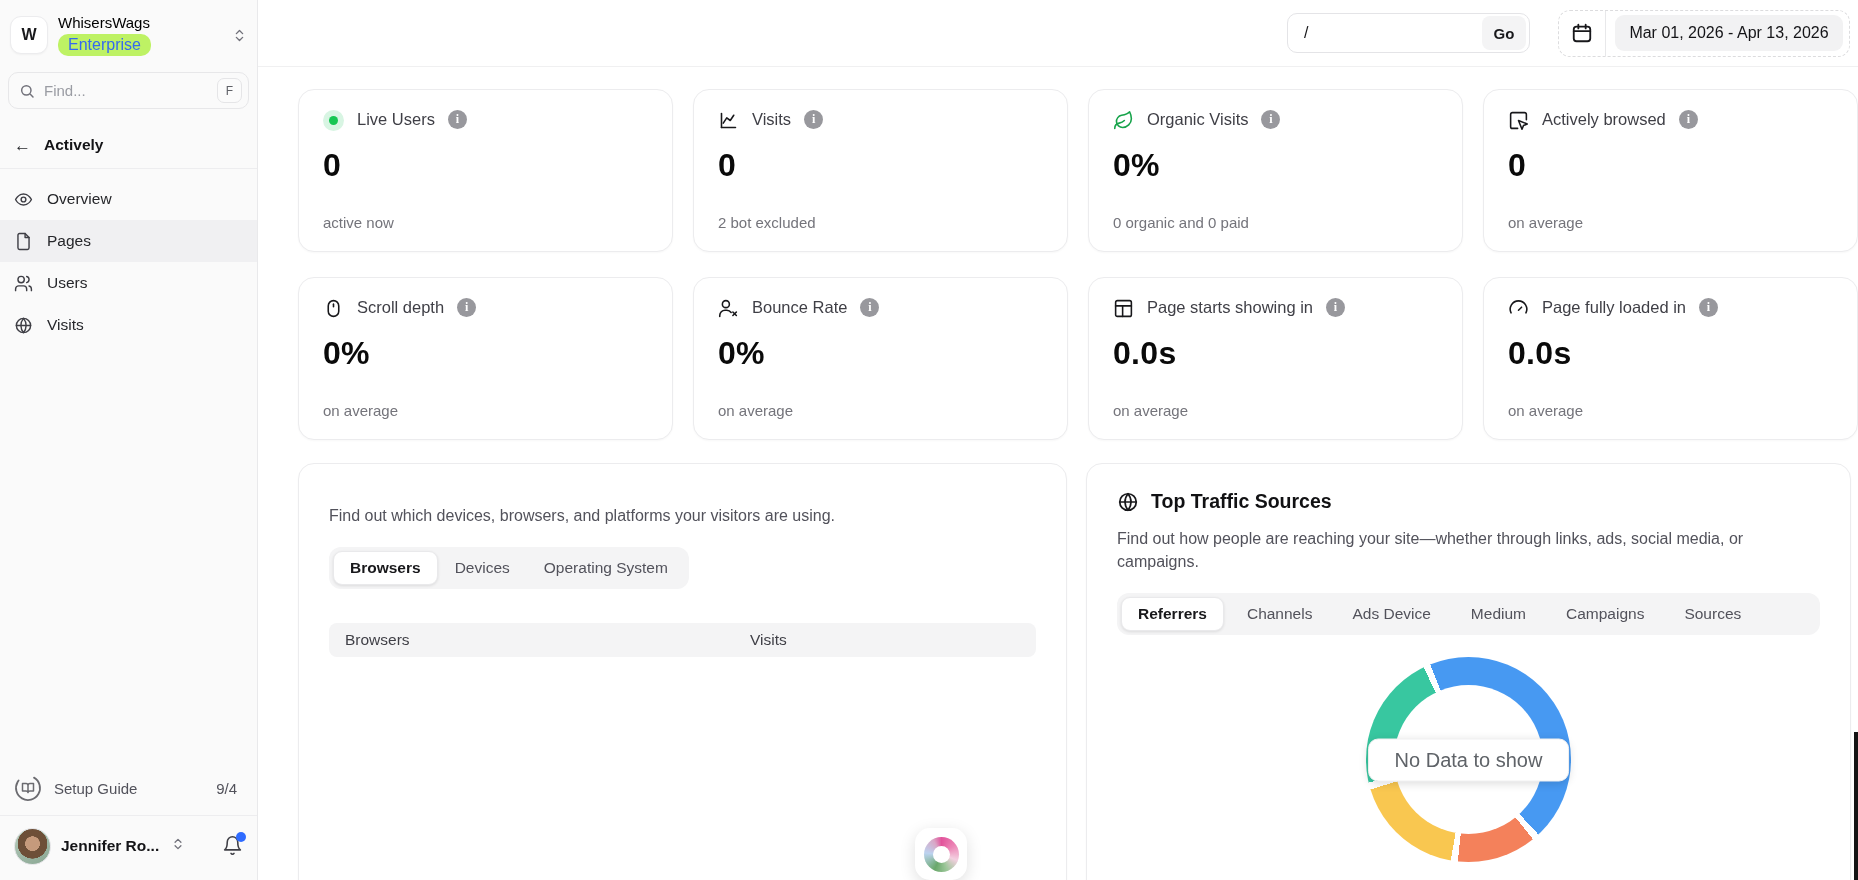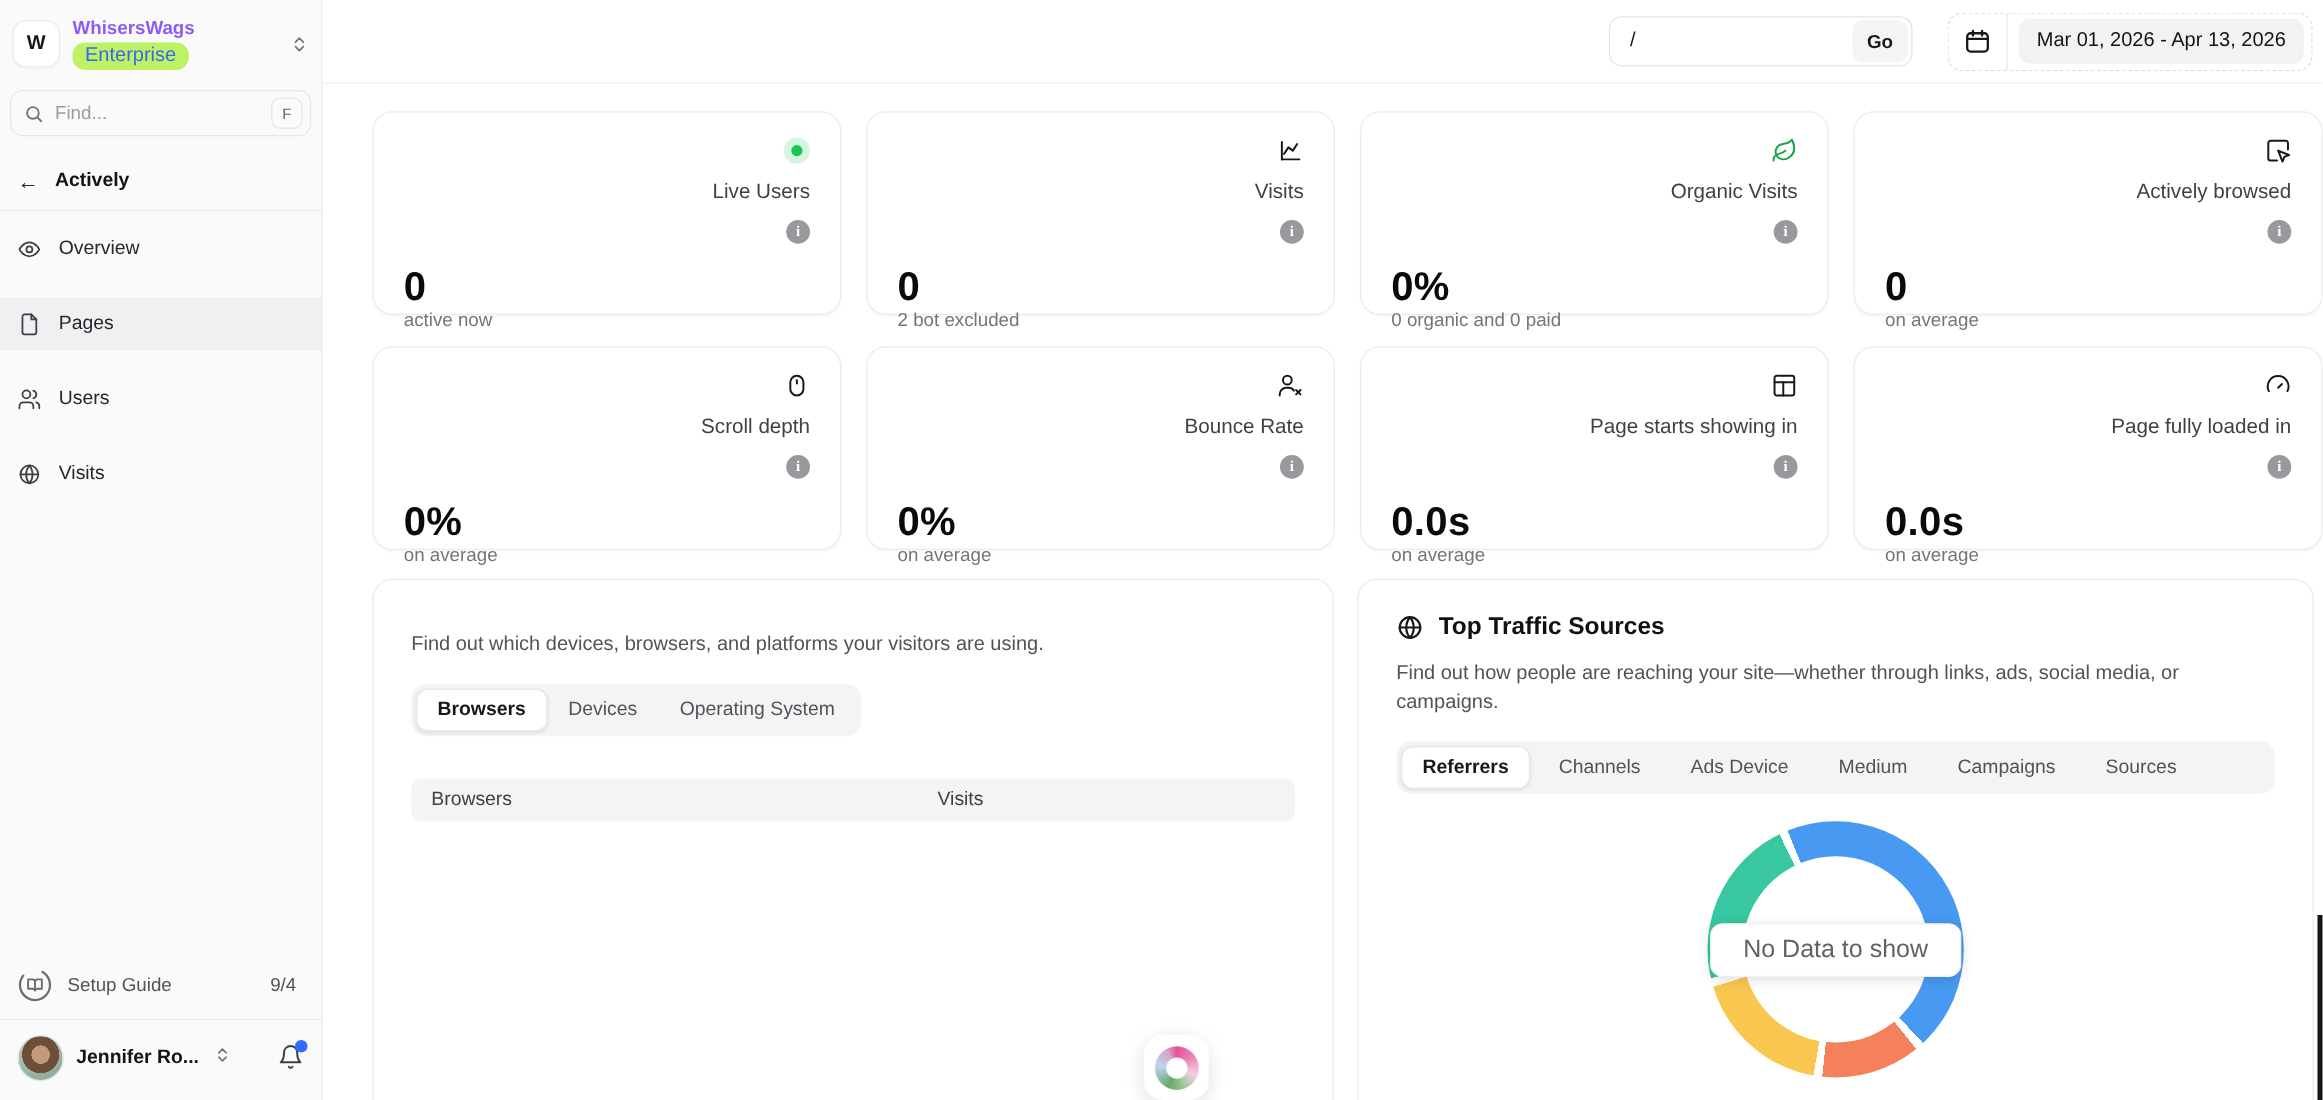--- a/index.html
+++ b/index.html
@@ -19,21 +19,21 @@
     padding:14px 8px 0 8px; overflow:hidden;
   }
   .workspace { display:flex; align-items:center; gap:10px; padding:0 2px; }
   .ws-logo {
     width:38px; height:38px; border-radius:11px; background:#ffffff;
     border:1px solid #ececee; display:flex; align-items:center; justify-content:center;
     font-weight:700; font-size:16px; color:#18181b;
     box-shadow:0 1px 2px rgba(0,0,0,.04);
   }
   .ws-meta { display:flex; flex-direction:column; gap:3px; }
-  .ws-name { font-size:15px; font-weight:700; color:#8b5cf6; }
+  .ws-name { font-size:15px; font-weight:400; color:#000000; }
   .ws-badge {
     align-self:flex-start; font-size:16px; color:#3569f0; background:#bef264;
     padding:2px 10px; border-radius:10px;
   }
   .ws-chevron { margin-left:auto; color:#71717a; }
 
   .findbox {
     margin-top:16px; height:37px; border:1px solid #e7e7e9; border-radius:10px;
     display:flex; align-items:center; gap:9px; padding:0 6px 0 10px; background:#fafafa;
   }
@@ -42,21 +42,21 @@
     margin-left:auto; width:25px; height:25px; border:1px solid #e5e5e7; border-radius:7px;
     background:#fbfbfb; display:flex; align-items:center; justify-content:center;
     font-size:12px; color:#5f6167;
   }
 
   .section-head { margin-top:27px; display:flex; align-items:center; gap:13px; padding:0 6px; }
   .back-arrow { font-size:17px; color:#26272b; line-height:1; }
   .section-title { font-size:15.5px; font-weight:700; color:#141417; }
   .divider { border-top:1px solid #ededef; margin:14px -8px 0 -8px; }
 
-  .nav { margin-top:9px; display:flex; flex-direction:column;gap:18px; }
+  .nav { margin-top:9px; display:flex; flex-direction:column; }
   .nav-item {
     height:42px; display:flex; align-items:center; gap:14px;
     margin:0 -8px; padding:0 14px; font-size:15.5px; color:#26272b; cursor:pointer;
   }
   .nav-item .nicon { color:#3f3f46; width:19px; height:19px; }
   .nav-item.active { background:#f0f0f2; }
 
   .sb-spacer { flex:1; }
 
   .setup-row { display:flex; align-items:center; gap:12px; padding:0 6px; height:46px; color:#52525b; }
@@ -109,21 +109,21 @@
   .content { padding:22px 0 0 40px; }
 
   .stats-grid {
     display:grid; grid-template-columns:repeat(4,375px); gap:25px 20px;
   }
   .stat-card {
     height:163px; background:#fff; border:1px solid #ececee; border-radius:16px;
     padding:20px 24px; display:flex; flex-direction:column;
     box-shadow:0 1px 2px rgba(0,0,0,.03);
   }
-  .stat-head { display:flex; align-items:flex-end; gap:13px;flex-direction:column; }
+  .stat-head { display:flex; align-items:flex-start; gap:13px; }
   .stat-icon { width:21px; height:21px; color:#18181b; display:flex; align-items:center; justify-content:center; }
   .stat-icon.green { color:#16a34a; }
   .live-dot-wrap { width:21px; height:21px; border-radius:50%; background:#d8f5e3; display:flex; align-items:center; justify-content:center; }
   .live-dot { width:9px; height:9px; border-radius:50%; background:#17c653; }
   .stat-label { font-size:16.5px; color:#3f3f46; }
   .info-icon {
     width:19px; height:19px; border-radius:50%; background:#98989d; color:#fff;
     font-size:12px; font-weight:700; display:flex; align-items:center; justify-content:center;
     font-family:"Liberation Serif", serif; cursor:pointer;
   }

